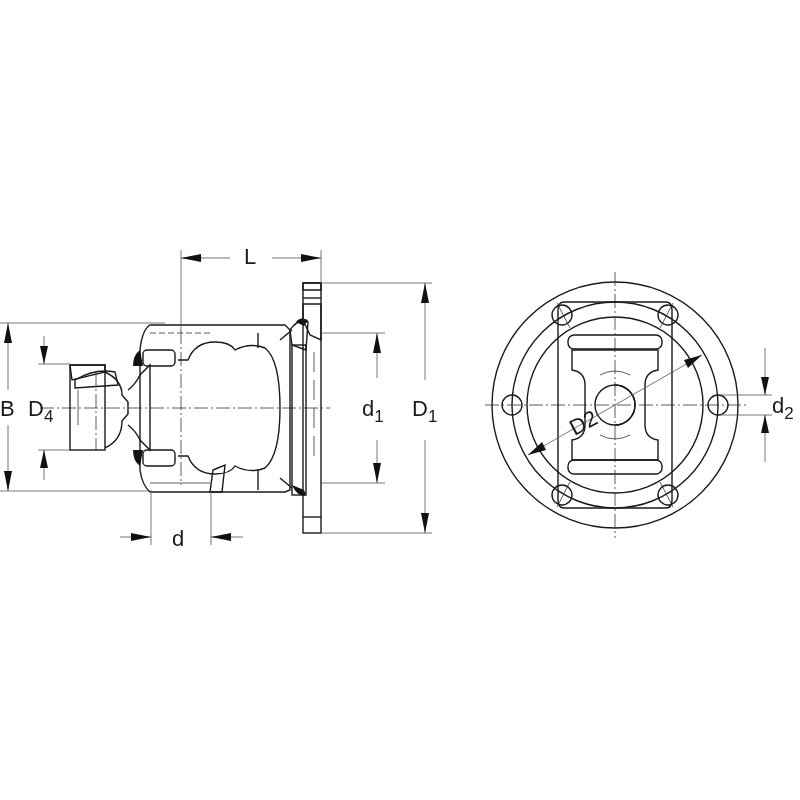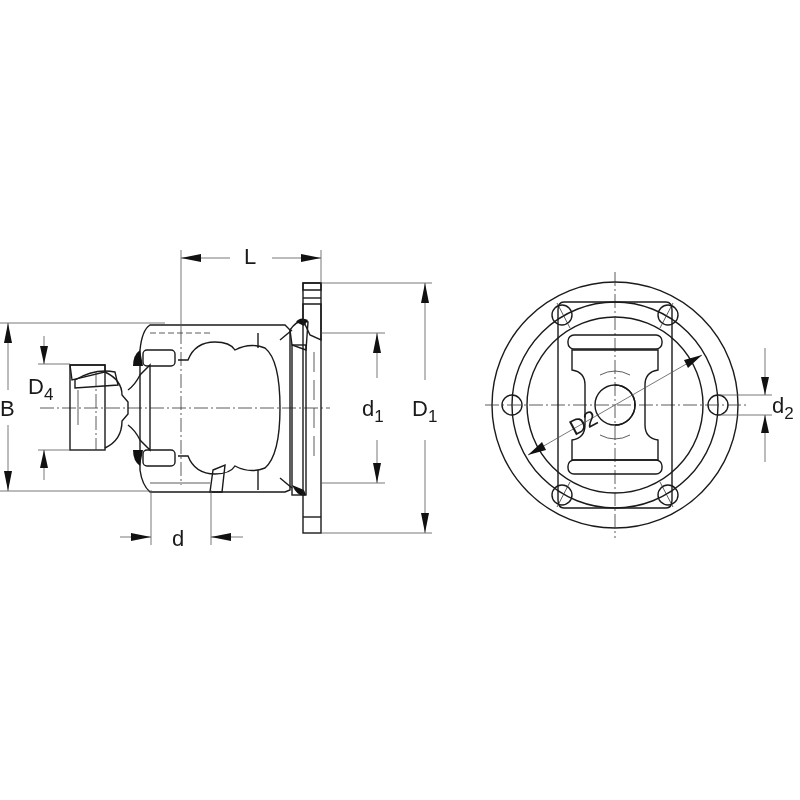--- a/index.html
+++ b/index.html
@@ -175,18 +175,18 @@
       <line class="dim" x1="765" y1="348" x2="765" y2="395"></line>
       <line class="dim" x1="765" y1="415" x2="765" y2="462"></line>
       <polygon class="arrow" points="765,395 761,377 769,377"></polygon>
       <polygon class="arrow" points="765,415 761,433 769,433"></polygon>
     </g>
   </g>
 </svg>
 
 <div class="lbl" style="left:244px; top:246px;"><span>L</span></div>
 <div class="lbl" style="left:0px; top:398px;"><span>B</span></div>
-<div class="lbl" style="left:28px; top:376px;"><span>D</span><sub>4</sub></div>
+<div class="lbl" style="left:28px; top:398px;"><span>D</span><sub>4</sub></div>
 <div class="lbl" style="left:172px; top:528px;"><span>d</span></div>
 <div class="lbl" style="left:362px; top:398px;"><span>d</span><sub>1</sub></div>
 <div class="lbl" style="left:412px; top:398px;"><span>D</span><sub>1</sub></div>
 <div class="lbl" style="left:566px; top:420px; transform:rotate(-28deg); transform-origin:left top;"><span>D2</span></div>
 <div class="lbl" style="left:772px; top:395px;"><span>d</span><sub>2</sub></div>
 
 </body></html>

